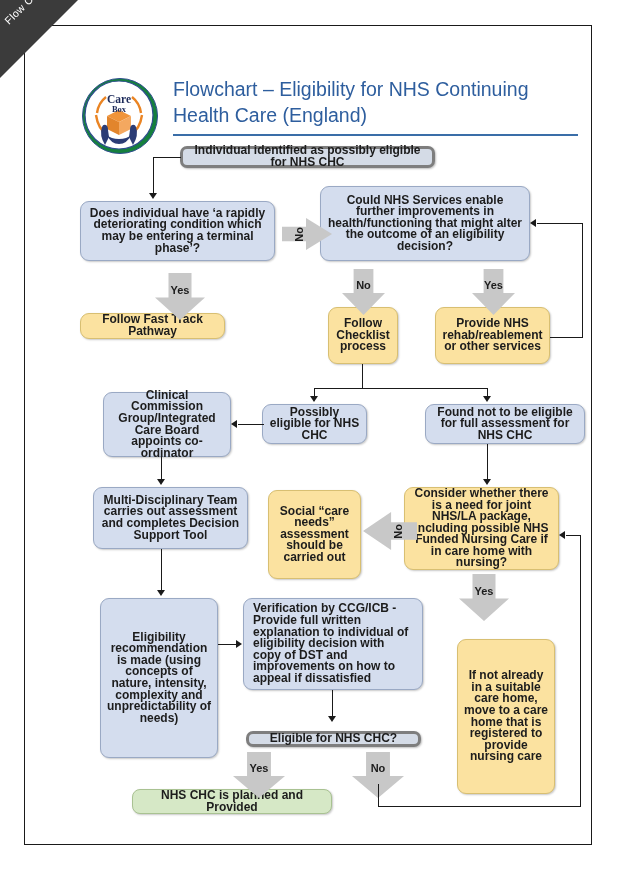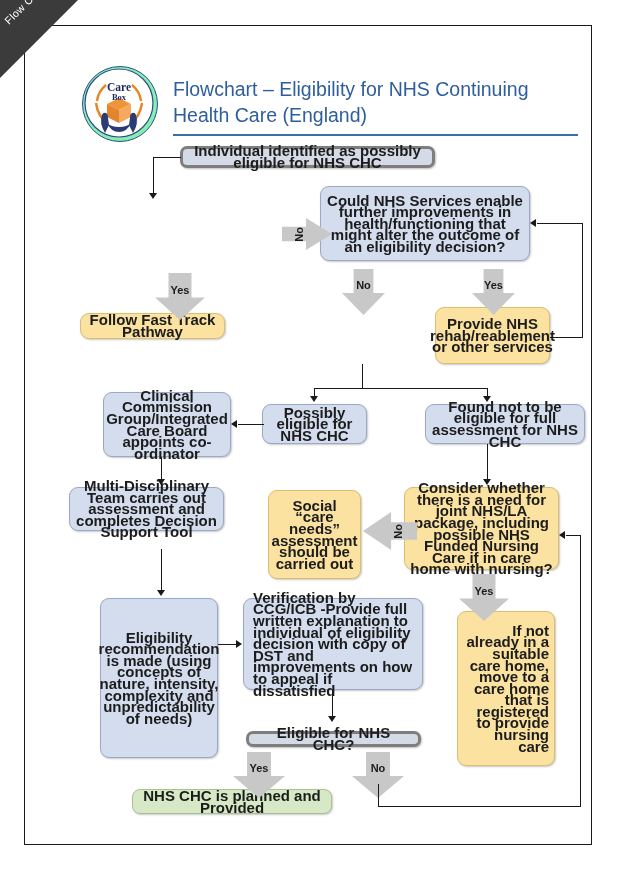--- a/index.html
+++ b/index.html
@@ -11,33 +11,33 @@
         border:1px solid #1a1a1a;background:#fff;box-sizing:border-box;}
 
   
   #ribbon{position:absolute;left:0;top:0;width:0;height:0;
           border-top:78px solid #3b3b3b;border-right:78px solid transparent;z-index:40;}
   #ribbon-label{position:absolute;left:2px;top:18px;width:96px;z-index:41;
                 transform:rotate(-45deg);transform-origin:left top;
                 color:#ffffff;font-size:10.5px;letter-spacing:.4px;white-space:nowrap;}
 
   
-  #logo{position:absolute;left:57px;top:40px;width:74px;height:74px;border-radius:50%;
-        border:1.3px solid #2f4d8f;background:#86efac;}
+  #logo{position:absolute;left:57px;top:52px;width:74px;height:74px;border-radius:50%;
+        border:1.3px solid #2f4d8f;background:#15803d;}
   .logo-svg{position:absolute;left:0;top:0;}
 
   
   #title{position:absolute;left:148px;top:50px;width:400px;
          color:#2e5e9e;font-size:19.5px;line-height:26px;font-weight:400;}
   #title-rule{position:absolute;left:148px;top:108px;width:405px;height:2px;background:#3a6ea8;}
 
   
   .node{position:absolute;box-sizing:border-box;display:flex;align-items:center;
         justify-content:center;text-align:center;color:#1c1c1c;
-        font-size:15px;line-height:11.6px;font-weight:bold;padding:3px 5px;}
+        font-size:12px;line-height:11.6px;font-weight:bold;padding:3px 5px;}
   .blue{background:#d4ddee;border:1px solid #9aa9c4;border-radius:9px;
         box-shadow:1px 1px 2px rgba(0,0,0,.22);}
   .yellow{background:#fbe2a0;border:1px solid #d8bf72;border-radius:9px;
           box-shadow:1px 1px 2px rgba(0,0,0,.22);}
   .green{background:#d6e8c6;border:1px solid #a9c292;border-radius:8px;
          box-shadow:1px 1px 2px rgba(0,0,0,.22);}
   .gray-term{background:#d4dbe6;border:3px solid #7e7e7e;border-radius:7px;
              box-shadow:1px 1px 2px rgba(0,0,0,.25);}
 
   
@@ -86,45 +86,47 @@
     </svg>
 
     <svg class="logo-svg" width="72" height="72" viewBox="0 0 72 72">
       <text id="lw1" x="36" y="24" text-anchor="middle" font-family="Liberation Serif, serif" font-size="11.5" font-weight="bold" fill="#1c2a5a">Care</text>
       <text id="lw2" x="36" y="33" text-anchor="middle" font-family="Liberation Serif, serif" font-size="8.5" font-weight="bold" fill="#1c2a5a">Box</text>
     </svg>
   </div>
 
   <div class="node gray-term" style="left:155px;top:120px;width:255px;height:22px;">Individual identified as possibly eligible for NHS CHC</div>
 
+  <div class="node blue" style="left:55px;top:175px;width:195px;height:60px;">Does individual have ‘a rapidly deteriorating condition which may be entering a terminal phase’?</div>
 
   <div class="node blue" style="left:295px;top:160px;width:210px;height:75px;">Could NHS Services enable further improvements in health/functioning that might alter the outcome of an eligibility decision?</div>
 
   <div class="node yellow" style="left:55px;top:287px;width:145px;height:26px;">Follow Fast Track Pathway</div>
 
+  <div class="node yellow" style="left:303px;top:281px;width:70px;height:57px;">Follow Checklist process</div>
 
   <div class="node yellow" style="left:410px;top:281px;width:115px;height:57px;">Provide NHS rehab/reablement or other services</div>
 
   <div class="node blue" style="left:237px;top:378px;width:105px;height:40px;">Possibly eligible for NHS CHC</div>
 
   <div class="node blue" style="left:400px;top:378px;width:160px;height:40px;">Found not to be eligible for full assessment for NHS CHC</div>
 
   <div class="node blue" style="left:78px;top:366px;width:128px;height:65px;">Clinical Commission Group/Integrated Care Board appoints co-ordinator</div>
 
-  <div class="node blue" style="left:44px;top:461px;width:155px;height:44px;">Multi-Disciplinary Team carries out assessment and completes Decision Support Tool</div>
+  <div class="node blue" style="left:68px;top:461px;width:155px;height:62px;">Multi-Disciplinary Team carries out assessment and completes Decision Support Tool</div>
 
   <div class="node yellow" style="left:243px;top:464px;width:93px;height:89px;">Social “care needs” assessment should be carried out</div>
 
   <div class="node yellow" style="left:379px;top:461px;width:155px;height:83px;">Consider whether there is a need for joint NHS/LA package, including possible NHS Funded Nursing Care if in care home with nursing?</div>
 
   <div class="node blue" style="left:75px;top:572px;width:118px;height:160px;">Eligibility recommendation is made (using concepts of nature, intensity, complexity and unpredictability of needs)</div>
 
   <div class="node blue" style="left:218px;top:572px;width:180px;height:92px;text-align:left;justify-content:flex-start;padding:6px 9px;">Verification by CCG/ICB -Provide full written explanation to individual of eligibility decision with copy of DST and improvements on how to appeal if dissatisfied</div>
 
-  <div class="node yellow" style="left:432px;top:585px;width:98px;height:155px;text-align:right;">If not already in a suitable care home, move to a care home that is registered to provide nursing care</div>
+  <div class="node yellow" style="left:432px;top:613px;width:98px;height:155px;">If not already in a suitable care home, move to a care home that is registered to provide nursing care</div>
 
   <div class="node gray-term" style="left:221px;top:698px;width:175px;height:16px;margin-top:7px;">Eligible for NHS CHC?</div>
 
   <div class="node green" style="left:107px;top:763px;width:200px;height:25px;">NHS CHC is planned and Provided</div>
 
   <div class="barrow right" style="left:257px;top:192px;width:34px;height:32px;">
     <span class="vtxt">No</span>
   </div>
 
   <div class="barrow down" style="left:130px;top:247px;width:50px;height:33px;">

